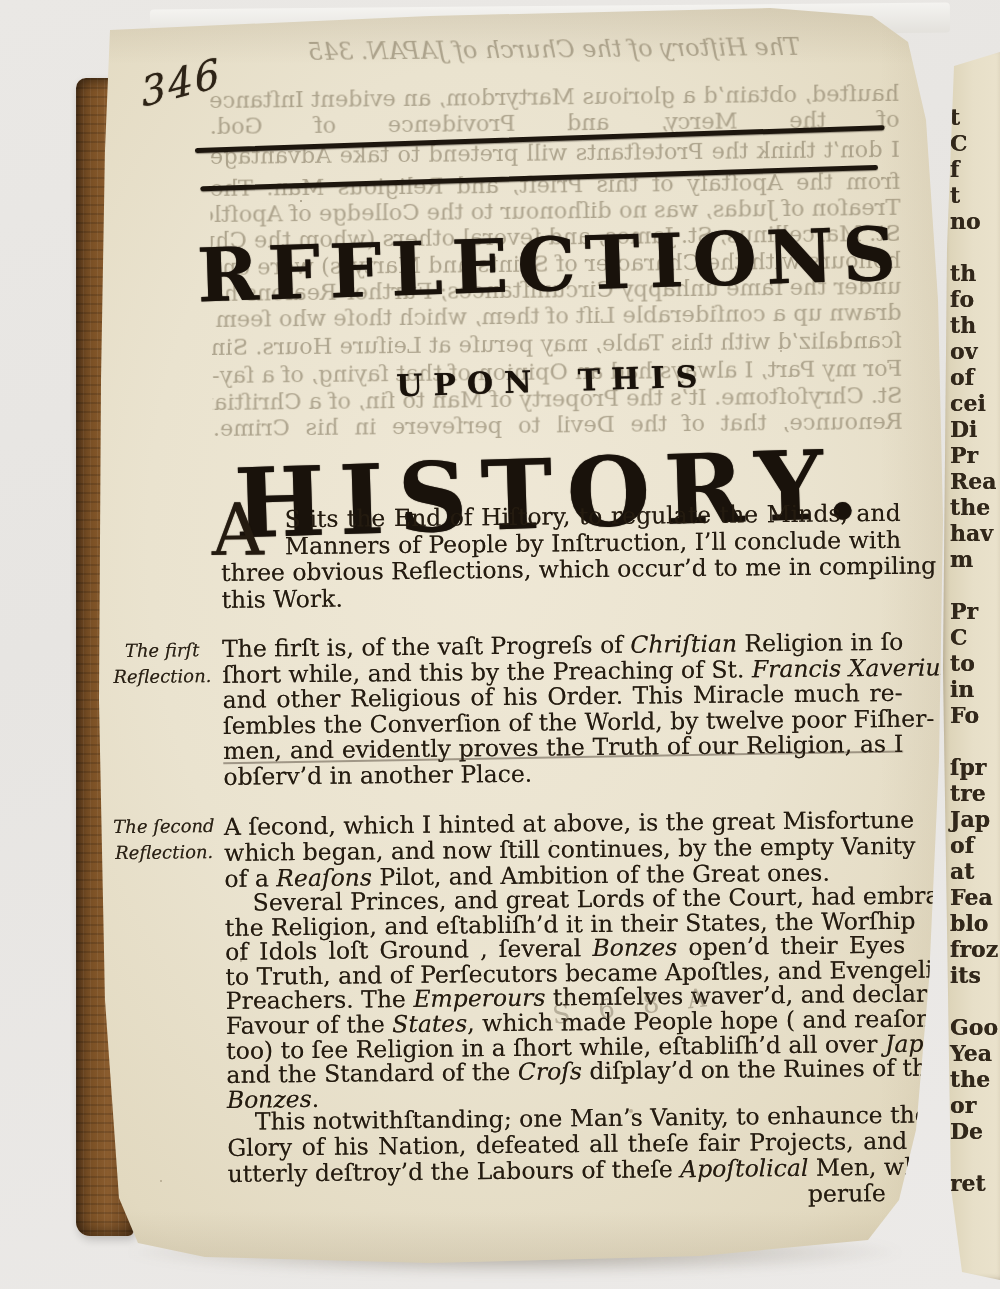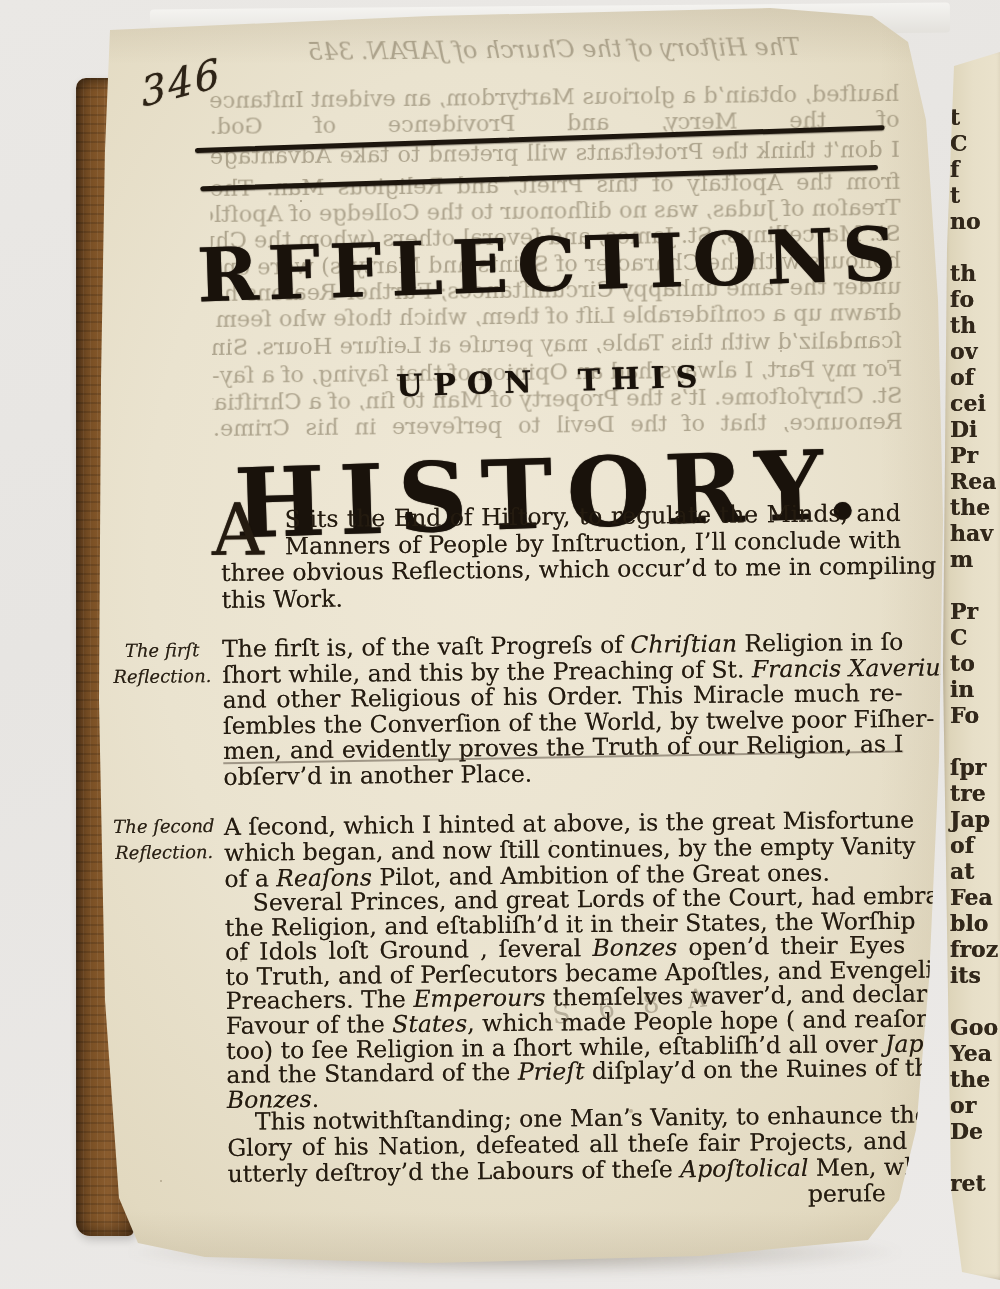--- a/index.html
+++ b/index.html
@@ -220,21 +220,21 @@
             <div class="line nj" style="height: 26px;"><span>of a </span><span class="it">Reaſons</span><span> Pilot, and Ambition of the Great ones.</span></div>
           </div>
           <div class="para" style="top: 886px;">
             <div class="line in" style="height: 24.6px;"><span>Several Princes, and great Lords of the Court, had embrac’d</span></div>
             <div class="line" style="height: 24.6px;"><span>the Religion, and eſtabliſh’d it in their States, the Worſhip</span></div>
             <div class="line" style="height: 24.6px;"><span>of Idols loſt Ground , ſeveral </span><span class="it">Bonzes</span><span> open’d their Eyes</span></div>
             <div class="line" style="height: 24.6px;"><span>to Truth, and of Perſecutors became Apoſtles, and Evengelical</span></div>
             <div class="line" style="height: 24.6px;"><span>Preachers. The </span><span class="it">Emperours</span><span> themſelves waver’d, and declar’d in</span></div>
             <div class="line" style="height: 24.6px;"><span>Favour of the </span><span class="it">States</span><span>, which made People hope ( and reaſonably</span></div>
             <div class="line" style="height: 24.6px;"><span>too) to ſee Religion in a ſhort while, eſtabliſh’d all over </span><span class="it">Japan</span><span>,</span></div>
-            <div class="line" style="height: 24.6px;"><span>and the Standard of the </span><span class="it">Prieſt</span><span> diſplay’d on the Ruines of the</span></div>
+            <div class="line" style="height: 24.6px;"><span>and the Standard of the </span><span class="it">Croſs</span><span> diſplay’d on the Ruines of the</span></div>
             <div class="line nj" style="height: 24.6px;"><span></span><span class="it">Bonzes</span><span>.</span></div>
           </div>
           <div class="para" style="top: 1105px;">
             <div class="line in" style="height: 26px;"><span>This notwithſtanding; one Man’s Vanity, to enhaunce the</span></div>
             <div class="line" style="height: 26px;"><span>Glory of his Nation, defeated all theſe fair Projects, and</span></div>
             <div class="line" style="height: 26px;"><span>utterly deſtroy’d the Labours of theſe </span><span class="it">Apoſtolical</span><span> Men, who</span></div>
             <div class="line cw" style="height: 26px;"><span>peruſe</span></div>
           </div>
         </div>
 

